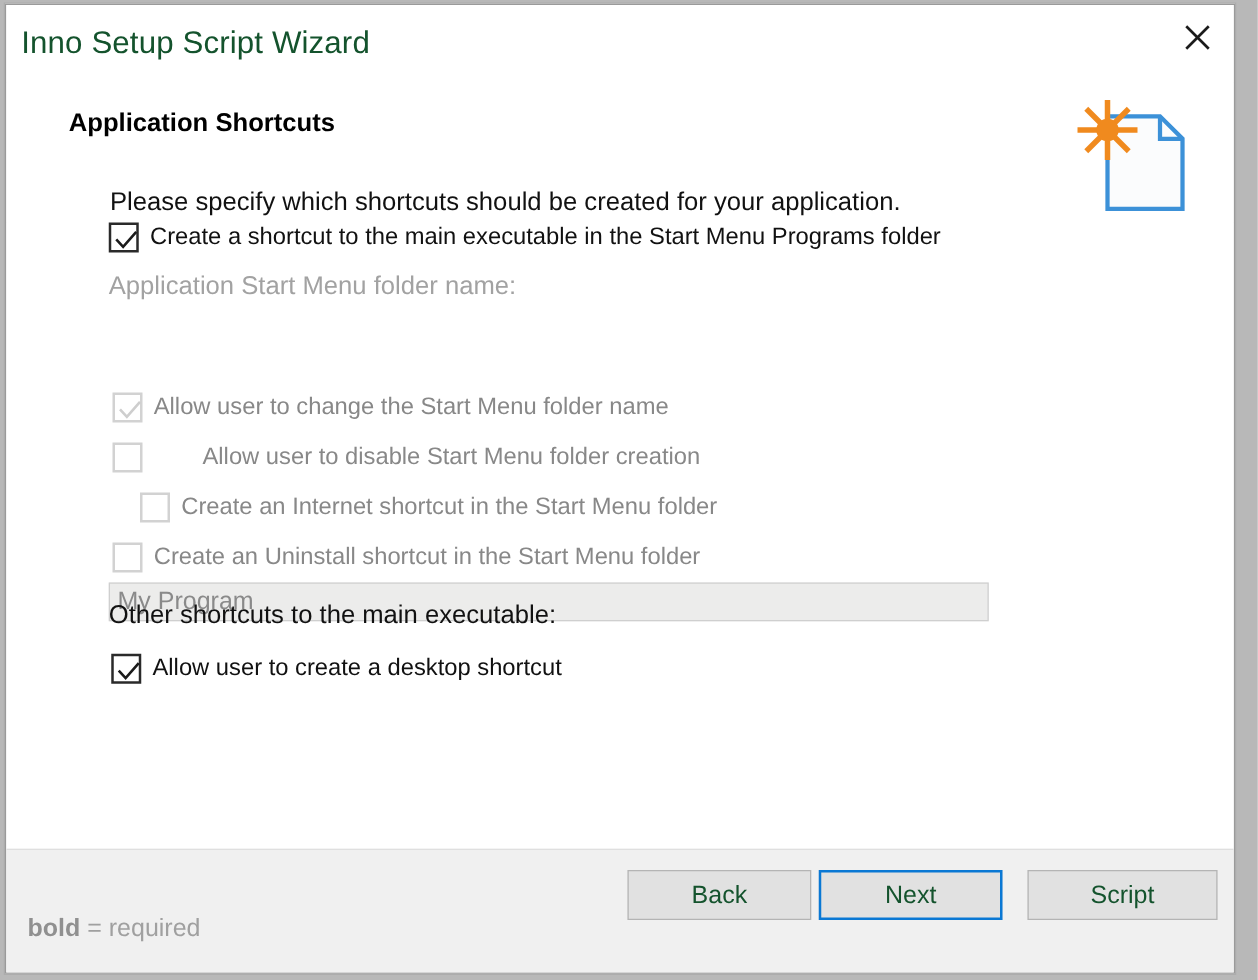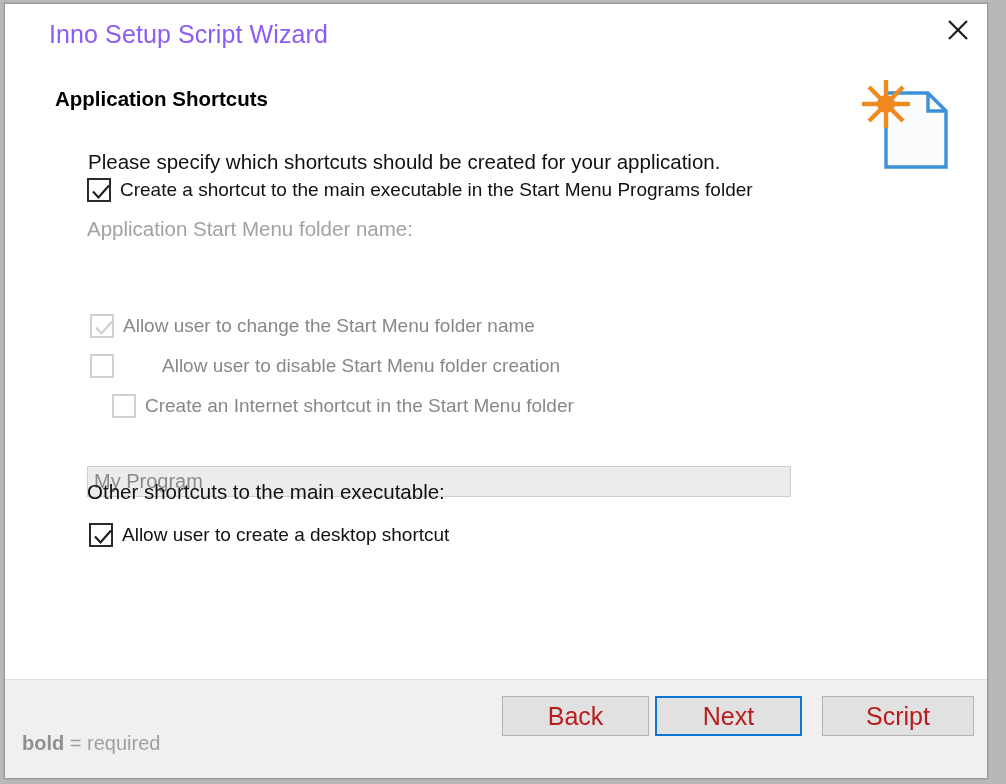--- a/index.html
+++ b/index.html
@@ -32,24 +32,23 @@
   #titlebar {
     position: relative;
     height: 62px;
     background: #ffffff;
   }
   #title-text {
     position: absolute;
     left: 12px;
     top: 16px;
     font-size: 25px;
-    color: #8b5cf6;
+    color: #14532d;
     letter-spacing: .1px;
     white-space: nowrap;
-    margin-left: 32px;
   }
   #close-button {
     position: absolute;
     right: 4px;
     top: 4px;
     width: 50px;
     height: 44px;
     display: flex;
     align-items: center;
     justify-content: center;
@@ -167,22 +166,22 @@
   #required-note b { color: #909090; font-weight: bold; }
 
   .wiz-btn {
     position: absolute;
     top: 16px;
     height: 40px;
     background: #e1e1e1;
     border: 1px solid #b4b4b4;
     box-sizing: border-box;
     font-family: "Liberation Sans", "DejaVu Sans", sans-serif;
-    font-size: 25px;
-    color: #b91c1c;
+    font-size: 20px;
+    color: #14532d;
     padding: 0;
     cursor: default;
   }
   #btn-back   { left: 497px; width: 147px; }
   #btn-next   { left: 650px; width: 147px; border: 2px solid #0a78d4; }
   #btn-cancel { left: 817px; width: 152px; }
 </style>
 </head>
 <body>
 
@@ -247,20 +246,24 @@
     <div class="cb-row" style="left:85px; top:176px;gap:39px;">
       <span class="cbox disabled"></span>
       <span class="cb-label dim">Allow user to disable Start Menu folder creation</span>
     </div>
 
     <div class="cb-row" style="left:85px; top:216px;padding-left:22px;">
       <span class="cbox disabled"></span>
       <span class="cb-label dim">Create an Internet shortcut in the Start Menu folder</span>
     </div>
 
+    <div class="cb-row" style="left:85px; top:256px;">
+      <span class="cbox disabled"></span>
+      <span class="cb-label dim">Create an Uninstall shortcut in the Start Menu folder</span>
+    </div>
 
     <div class="static-label dark" style="left:82px; top:302px;">Other shortcuts to the main executable:</div>
 
     <div class="cb-row" style="left:84px; top:345px;">
       <span class="cbox">
         <svg width="26" height="26" viewBox="0 0 26 26">
           <polyline points="5,12.5 10.5,18.5 21,6.5" fill="none" stroke="#1b1b1b" stroke-width="2.1"></polyline>
         </svg>
       </span>
       <span class="cb-label">Allow user to create a desktop shortcut</span>

